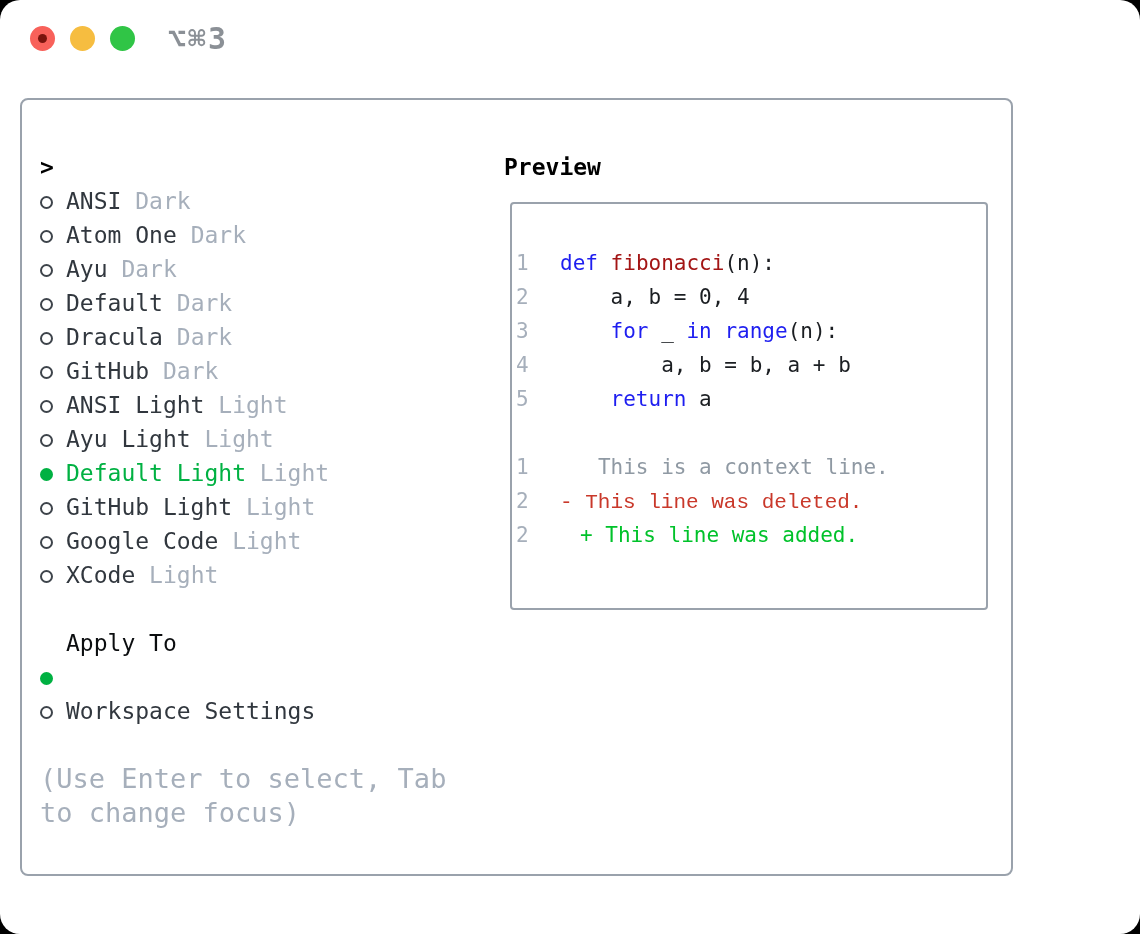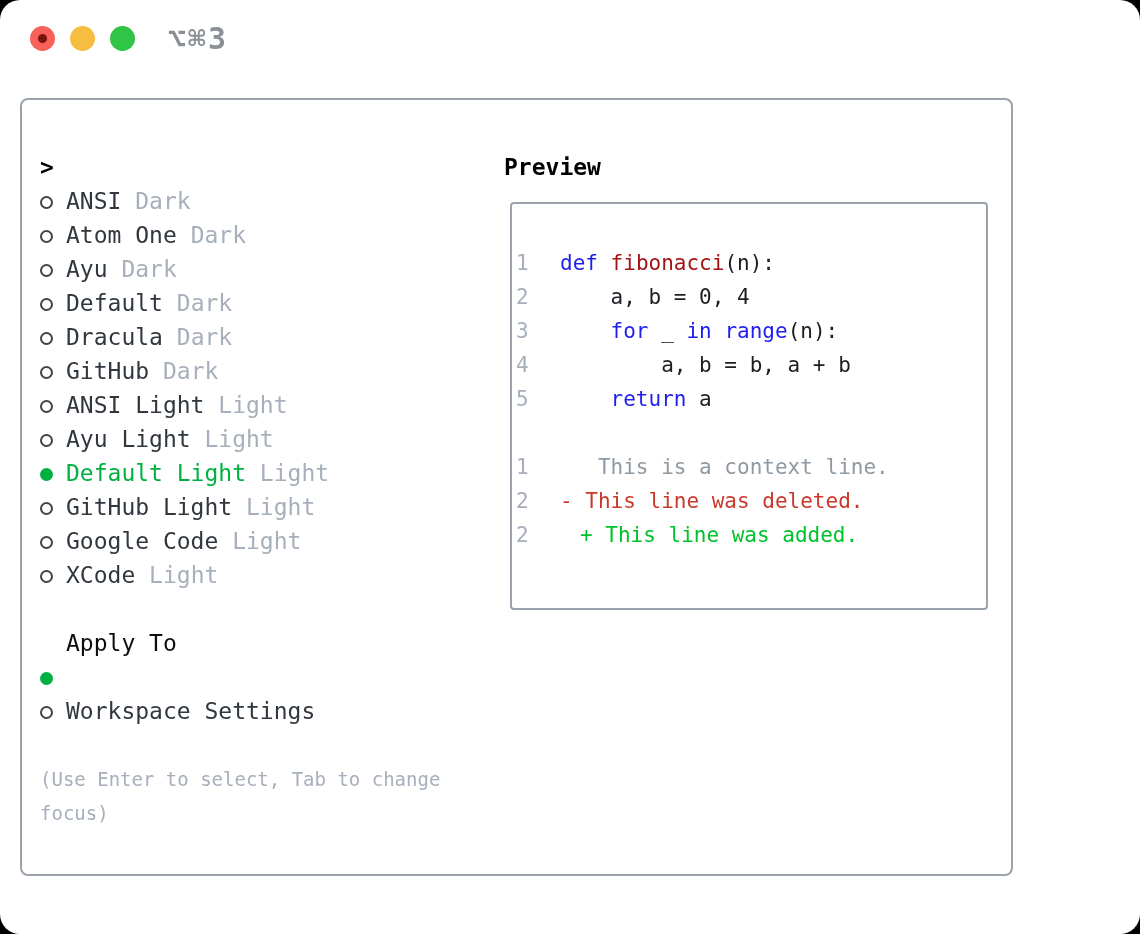--- a/index.html
+++ b/index.html
@@ -33,35 +33,35 @@
   .right-col { position: absolute; left: 482px; top: 50px; }
   .row { height: 34px; line-height: 34px; font-size: 23px; white-space: pre; display: flex; align-items: center; color: var(--item_text); }
   .row.header { font-weight: bold; color: var(--heading); }
   .row.subheader { color: var(--subheading); }
   .marker { display: inline-block; width: 26px; flex: 0 0 26px; }
   .circle { display: inline-block; width: 13px; height: 13px; box-sizing: border-box; border: 2px solid var(--circle_outline); border-radius: 50%; }
   .circle.filled { background: var(--selection_green); border-color: var(--selection_green); }
   .item.selected .nm, .item.selected { color: var(--selection_green); }
   .tag { color: var(--muted); }
   .spacer { height: 34px; }
-  .hint { width: 412px; font-size: 19px; line-height: 34px; color: var(--muted); }
+  .hint { width: 412px; font-size: 27px; line-height: 34px; color: var(--muted); }
   
   .preview-box {
     margin-left: 6px; margin-top: 18px;
     width: 478px; height: 408px; box-sizing: border-box;
     border: 2px solid var(--border); border-radius: 4px;
     padding: 42px 0 0 4px; overflow: hidden;
   }
   .cline { height: 34px; line-height: 34px; font-size: 21px; white-space: pre; }
   .ln { display: inline-block; width: 44px; color: var(--line_number); }
   .tok-kw  { color: var(--keyword); }
   .tok-fn  { color: var(--function_name); }
   .tok-pl  { color: var(--code_text); }
   .tok-ctx { color: var(--context); }
-  .tok-del { color: var(--deleted); }
+  .tok-del { color: var(--deleted); font-family: Liberation Mono, monospace; }
   .tok-add { color: var(--added); margin-left: 20px; }
 </style>
 </head>
 <body>
 
 <div class="window">
 
   <div class="traffic">
     <span class="tl red">
         <span class="dot"></span>

